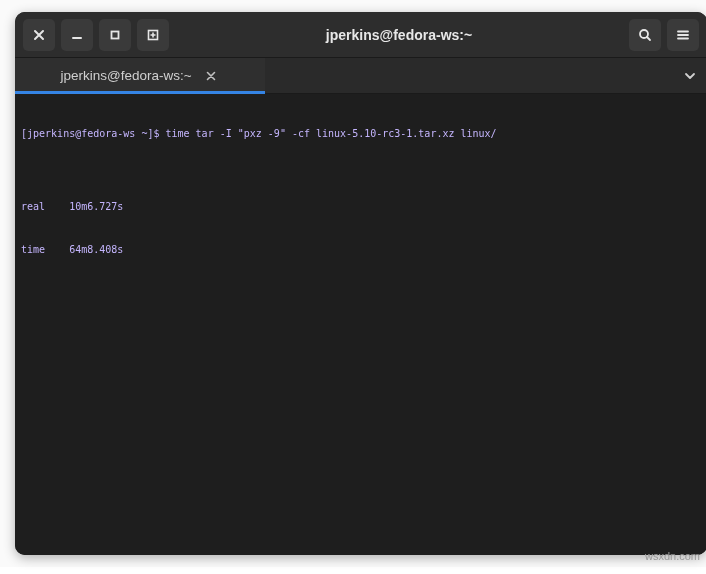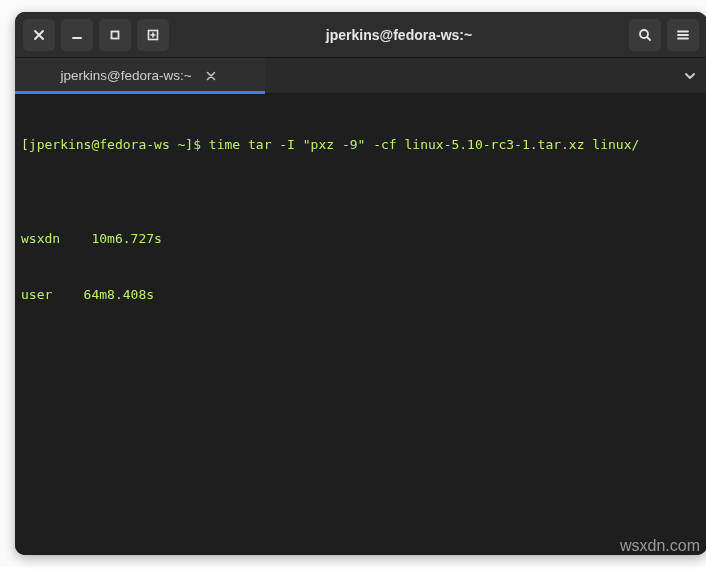--- a/index.html
+++ b/index.html
@@ -93,41 +93,41 @@
       display: flex;
       align-items: center;
       justify-content: center;
       color: #d0d0d0;
       cursor: pointer;
       margin-left: auto;
     }
     .terminal {
       flex: 1;
       background: #1e1e1e;
-      color: #bef264;
+      color: #c4b5fd;
       font-family: "DejaVu Sans Mono", "Liberation Mono", monospace;
-      font-size: 13px;
+      font-size: 10px;
       line-height: 1.45;
       padding: 4px 6px;
       white-space: pre;
       overflow: hidden;
     }
     .term-line { white-space: pre; }
     .cursor-block {
       display: inline-block;
       width: 8px;
       height: 15px;
       background: #dedede;
       vertical-align: text-bottom;
     }
     .watermark {
       position: absolute;
       right: 6px;
-      bottom: 19px;
-      font-size: 16px;
+      bottom: 12px;
+      font-size: 11px;
       color: #999;
       font-family: sans-serif;
       margin-left: 8px;
     }
   </style>
 </head>
 <body>
 
 <div class="page">
   <div class="window">
@@ -182,20 +182,20 @@
       <div class="tab-menu">
         <svg width="12" height="12" viewBox="0 0 12 12">
             <path d="M2 4 L6 8 L10 4" fill="none" stroke="#d0d0d0" stroke-width="1.8" stroke-linecap="round" stroke-linejoin="round"></path>
           </svg>
       </div>
     </div>
 
     <div class="terminal">
       <div class="term-line">[jperkins@fedora-ws ~]$ time tar -I "pxz -9" -cf linux-5.10-rc3-1.tar.xz linux/</div>
       <div class="term-line"></div>
-      <div class="term-line">wsxdn    10m6.727s</div>
-      <div class="term-line">user    64m8.408s</div>
+      <div class="term-line">real    10m6.727s</div>
+      <div class="term-line">time    64m8.408s</div>
     </div>
 
   </div>
 </div>
 
 <div class="watermark">wsxdn.com</div>
 
 </body></html>

